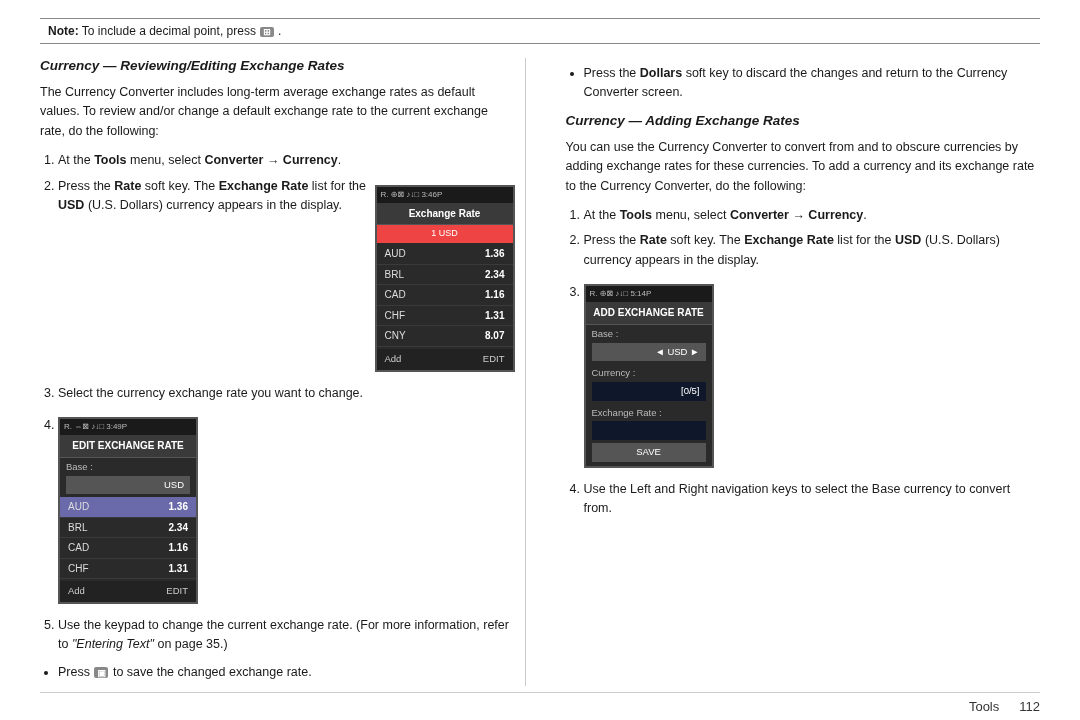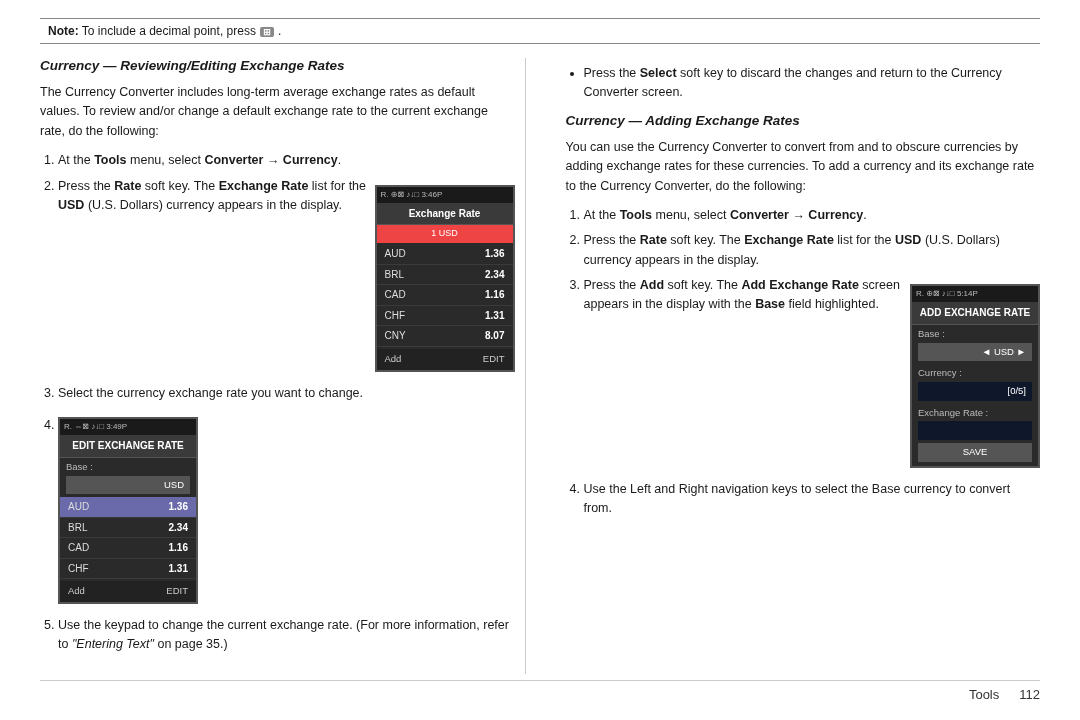--- a/index.html
+++ b/index.html
@@ -310,48 +310,50 @@
               </div>
             </div>
           </div>
         </li>
 
         <li>
           Use the keypad to change the current exchange rate. (For more information, refer to <em>"Entering Text"</em> on page 35.)
         </li>
       </ol>
 
+      <ul>
+        <li>
+          Press <span class="save-icon">▣</span> to save the changed exchange rate.
+        </li>
+      </ul>
     </div>
 
     <div class="right-col">
 
       <ul style="margin-bottom:10px;">
         <li>
-          Press the <b>Select</b> soft key to discard the changes and return to the Currency Converter screen.
+          Press the <b>Dollars</b> soft key to discard the changes and return to the Currency Converter screen.
         </li>
       </ul>
 
       <div class="section-title">Currency — Adding Exchange Rates</div>
       <div class="intro-text">You can use the Currency Converter to convert from and to obscure currencies by adding exchange rates for these currencies. To add a currency and its exchange rate to the Currency Converter, do the following:</div>
 
       <ol>
 
         <li>
           At the <b>Tools</b> menu, select <b>Converter → Currency</b>.
         </li>
 
         <li>
           Press the <b>Rate</b> soft key. The <b>Exchange Rate</b> list for the <b>USD</b> (U.S. Dollars) currency appears in the display.
         </li>
 
         <li>
           <div class="list-item-inline">
-            <div class="list-text">
-              Press the <b>Add</b> soft key. The <b>Add Exchange Rate</b> screen appears in the display with the <b>Base</b> field highlighted.
-            </div>
 
             <div class="device-screen small">
               <div class="screen-statusbar">
                 <span>R. ⊕⊠ ♪↓□ 5:14P</span>
               </div>
               <div class="screen-title">ADD EXCHANGE RATE</div>
               <div class="screen-field-label">Base :</div>
               <div class="screen-field-value">
                 <span>◄ USD ►</span>
               </div>

